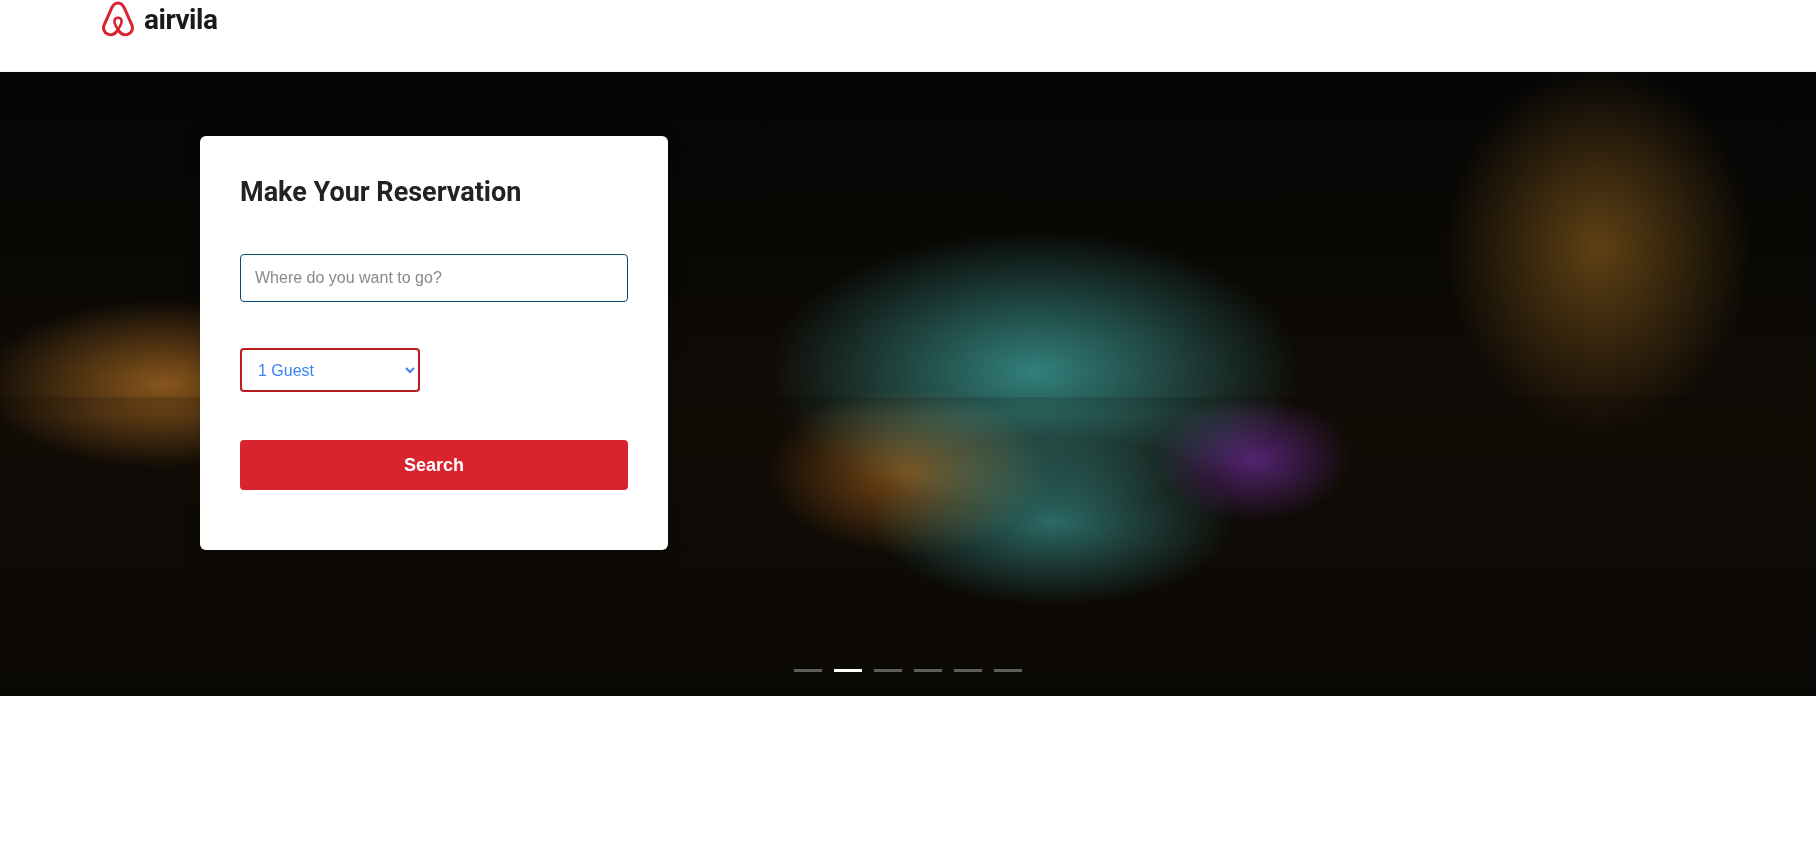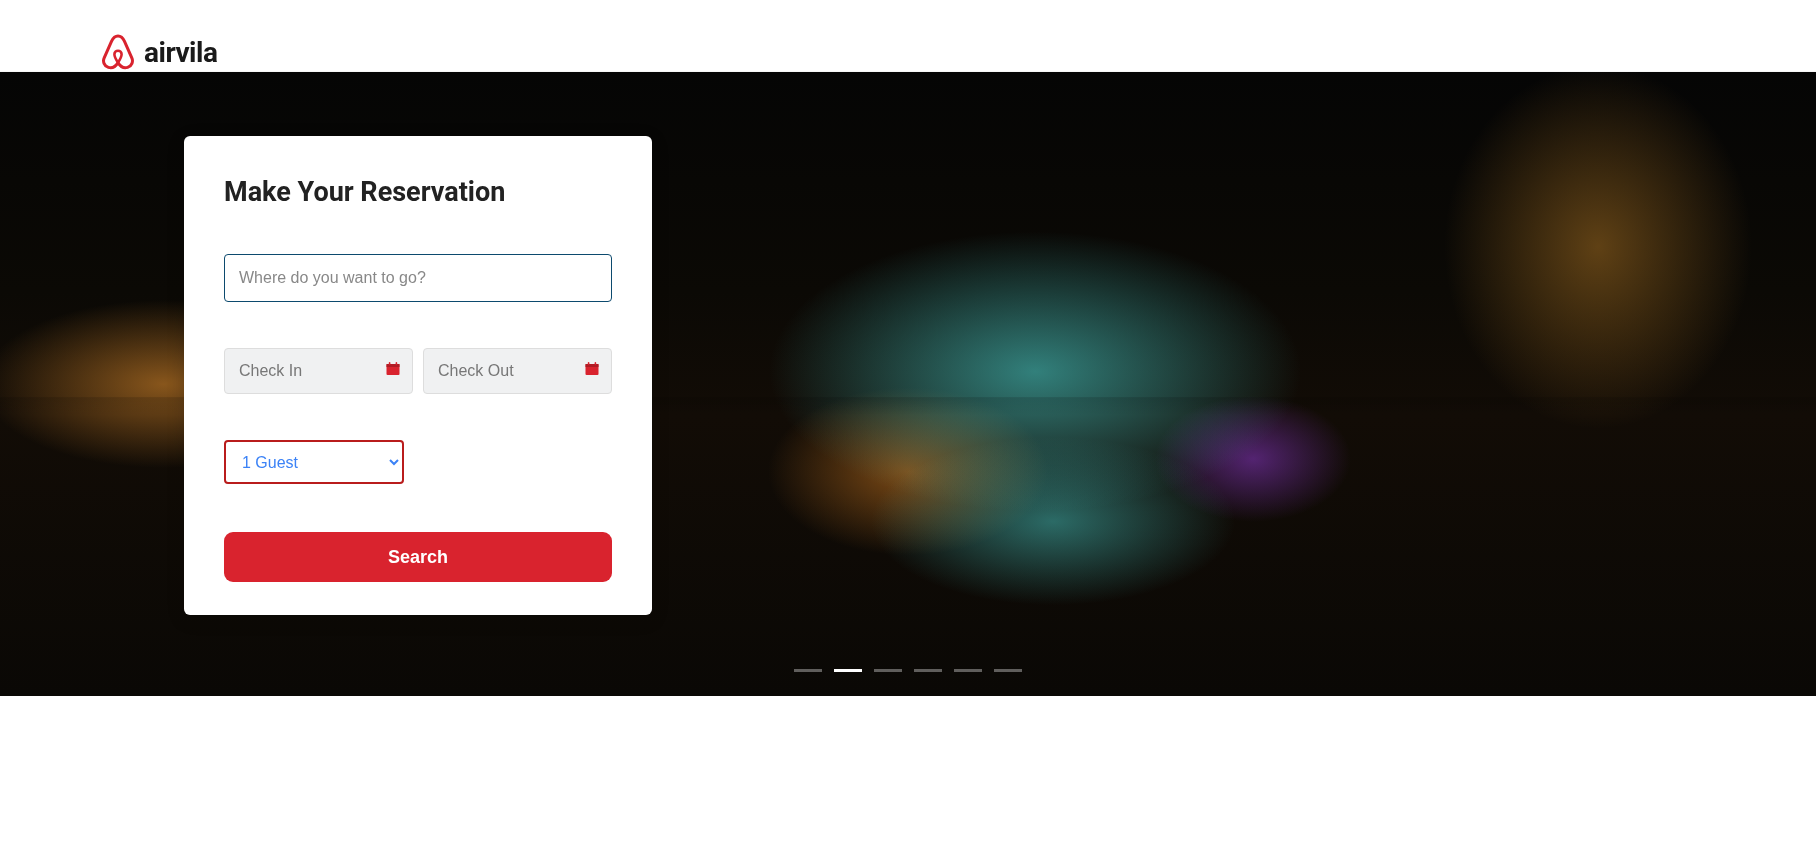--- a/index.html
+++ b/index.html
@@ -3,21 +3,21 @@
   <meta charset="utf-8">
   <style>
     * { margin: 0; padding: 0; box-sizing: border-box; }
     body { font-family: -apple-system, BlinkMacSystemFont, 'Segoe UI', Roboto, 'Helvetica Neue', Arial, sans-serif; }
 
     
     .header {
       background: #fff;
       height: 72px;
       display: flex;
-      align-items: flex-end;
+      align-items: flex-start;
       justify-content: space-between;
       padding: 0 100px;
       border-bottom: 1px solid rgba(0,0,0,0.03);
     }
     .logo {
       display: flex;
       align-items: center;
       gap: 8px;
     }
     .logo-icon svg { display: block; }
@@ -78,26 +78,26 @@
       position: absolute;
       inset: 0;
       background:
         linear-gradient(180deg, rgba(0,0,0,0) 52%, rgba(0,0,0,0.15) 52.2%, rgba(0,0,0,0) 55%);
       pointer-events: none;
     }
 
     
     .card {
       position: absolute;
-      left: 184px;
+      left: 200px;
       top: 64px;
       width: 468px;
       background: #fff;
       border-radius: 6px;
-      padding: 40px 40px 33px;
+      padding: 40px 40px 60px;
       box-shadow: 0 4px 18px rgba(0,0,0,0.15);
     }
     .card-title {
       font-size: 27px;
       font-weight: 700;
       color: #222;
       margin-bottom: 46px;
     }
     .input-text {
       width: 100%;
@@ -150,21 +150,21 @@
       background: #fff;
       cursor: pointer;
     }
     .btn-search {
       width: 100%;
       height: 50px;
       margin-top: 48px;
       background: #d9232e;
       color: #fff;
       border: none;
-      border-radius: 9px;
+      border-radius: 4px;
       font-size: 18px;
       font-weight: 700;
       cursor: pointer;
     }
 
     
     .indicators {
       position: absolute;
       bottom: 24px;
       left: 50%;
@@ -196,44 +196,20 @@
 </header>
 
 <section class="hero">
   <div class="hero-bg"></div>
 
   <div class="card">
     <h2 class="card-title">Make Your Reservation</h2>
 
     <input type="text" class="input-text" placeholder="Where do you want to go?" style="">
 
-    <div class="date-row">
-      <div class="date-field">
-        <button type="button" class="input-date">Check In</button>
-        <span class="cal-icon">
-          <svg width="16" height="16" viewBox="0 0 16 16">
-            <rect x="1.5" y="3" width="13" height="11" rx="1" fill="#d9232e"></rect>
-            <rect x="1.5" y="3" width="13" height="3" fill="#b01c25"></rect>
-            <rect x="3.8" y="1" width="1.6" height="3" rx="0.8" fill="#d9232e"></rect>
-            <rect x="10.6" y="1" width="1.6" height="3" rx="0.8" fill="#d9232e"></rect>
-          </svg>
-        </span>
-      </div>
-      <div class="date-field">
-        <button type="button" class="input-date">Check Out</button>
-        <span class="cal-icon">
-          <svg width="16" height="16" viewBox="0 0 16 16">
-            <rect x="1.5" y="3" width="13" height="11" rx="1" fill="#d9232e"></rect>
-            <rect x="1.5" y="3" width="13" height="3" fill="#b01c25"></rect>
-            <rect x="3.8" y="1" width="1.6" height="3" rx="0.8" fill="#d9232e"></rect>
-            <rect x="10.6" y="1" width="1.6" height="3" rx="0.8" fill="#d9232e"></rect>
-          </svg>
-        </span>
-      </div>
-    </div>
 
     <div class="guest-row">
       <select class="select-guests"><option>1 Guest</option><option>2 Guests</option><option>3 Guests</option><option>4 Guests</option><option>5 Guests</option></select>
     </div>
 
     <button class="btn-search">Search</button>
   </div>
 
   <div class="indicators">
       <div class="indicator"></div>

